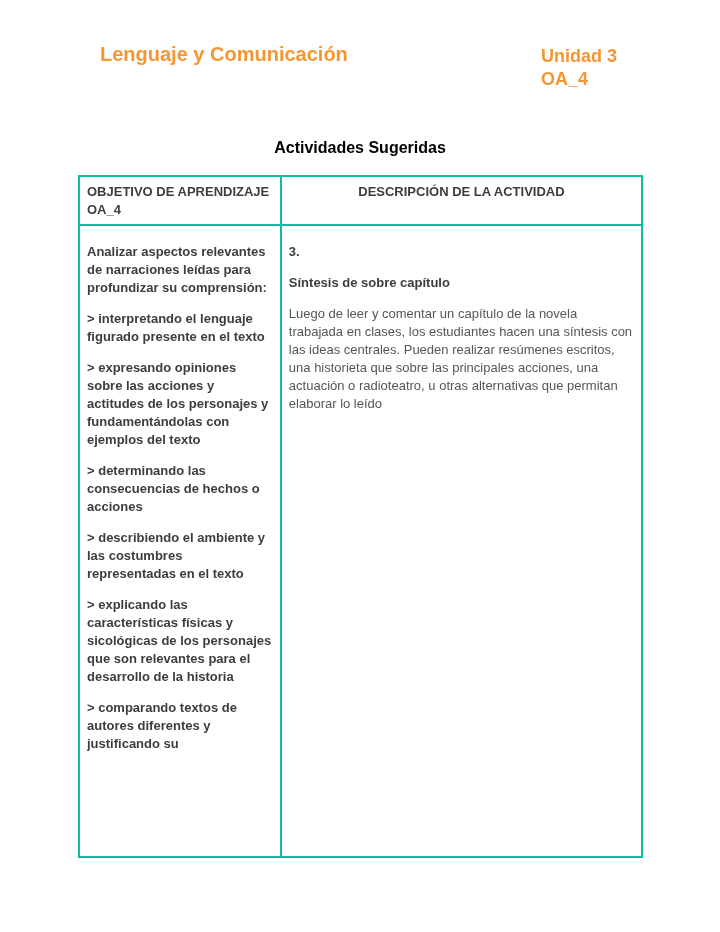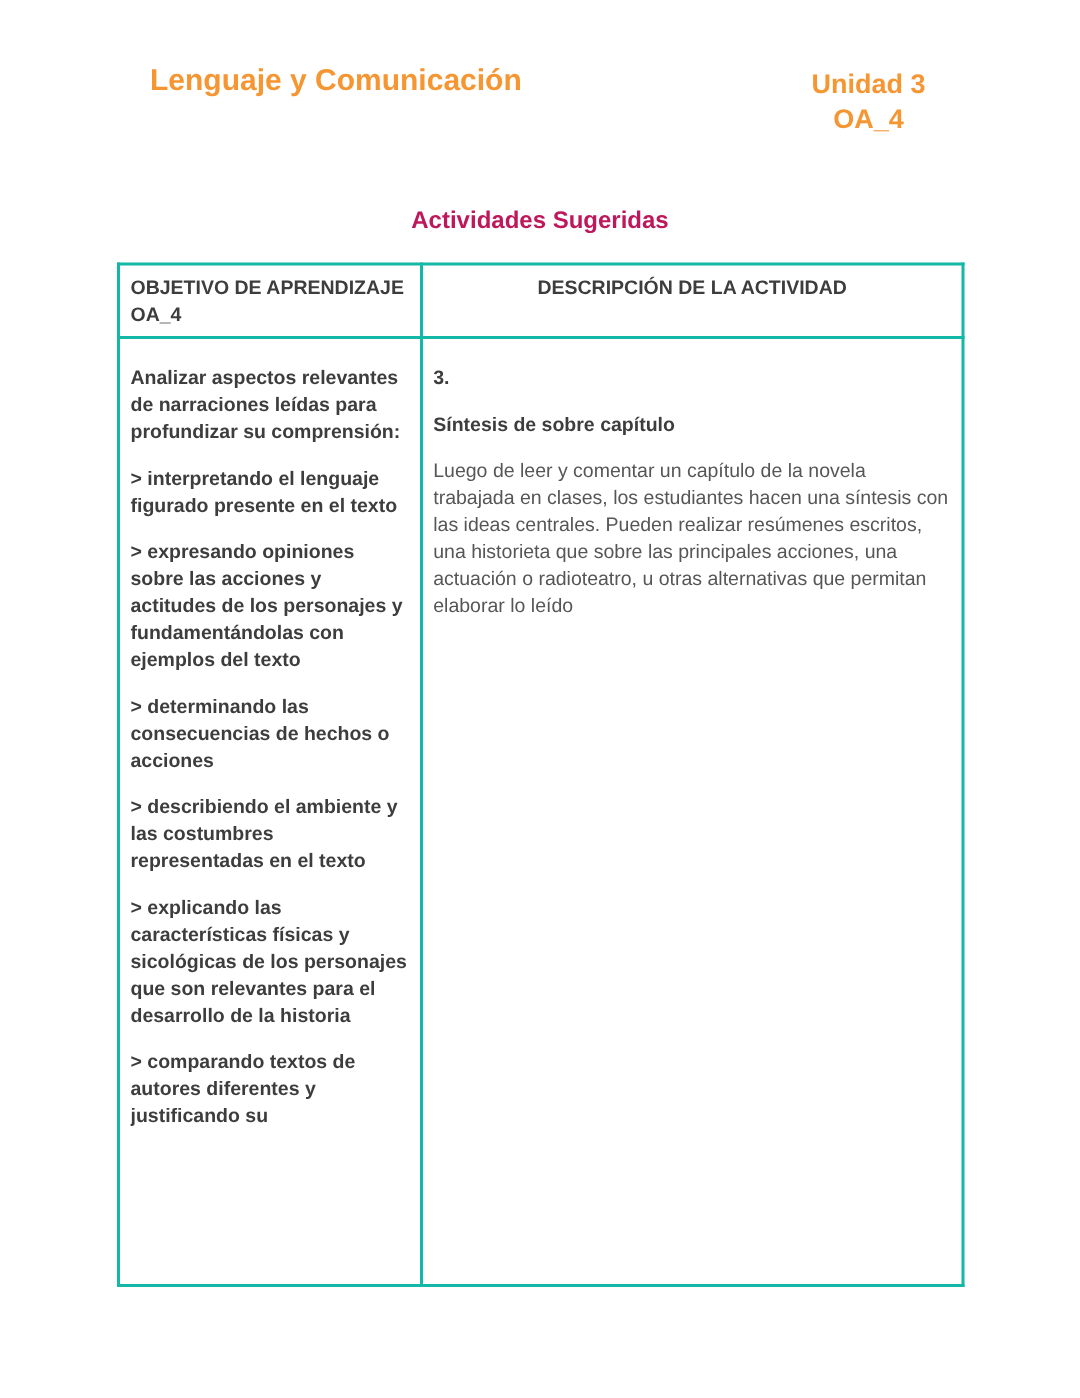--- a/index.html
+++ b/index.html
@@ -37,40 +37,40 @@
     color: #141414;
     font-size: 18px;
     font-weight: bold;
     line-height: 23px;
     white-space: nowrap;
   }
   .hdr-right {
     position: absolute;
     right: 103px;
     top: 45px;
-    text-align: center;
+    text-align: left;
   }
   .hdr-unit, .hdr-oa {
     color: #F69632;
     font-size: 18px;
     font-weight: bold;
     line-height: 23px;
     white-space: nowrap;
   }
   
   .doc-title {
     position: absolute;
     left: 0;
     top: 139px;
     width: 720px;
     margin: 0;
     text-align: center;
     font-size: 16px;
     font-weight: bold;
-    color: #be185d;
+    color: #000000;
   }
   
   table.activities {
     position: absolute;
     left: 78px;
     top: 175px;
     width: 565px;
     border-collapse: collapse;
     table-layout: fixed;
   }

